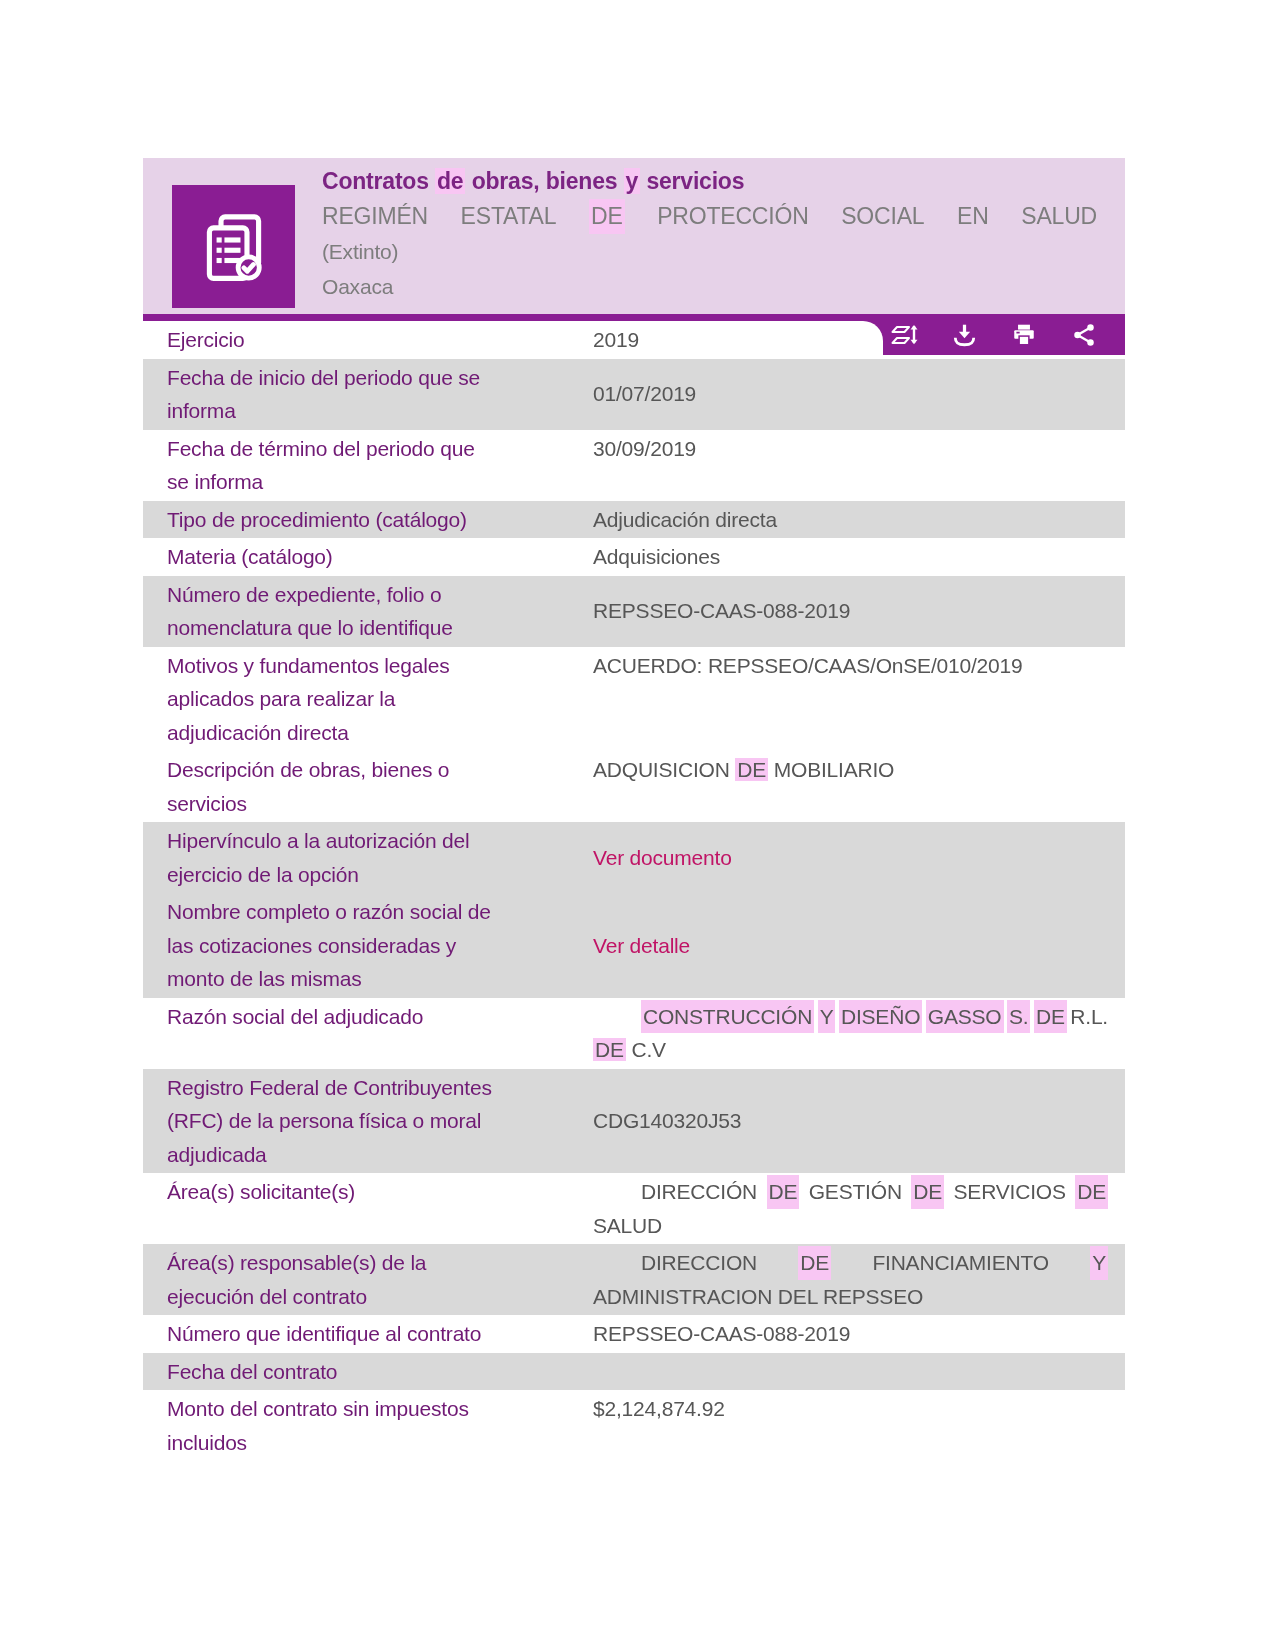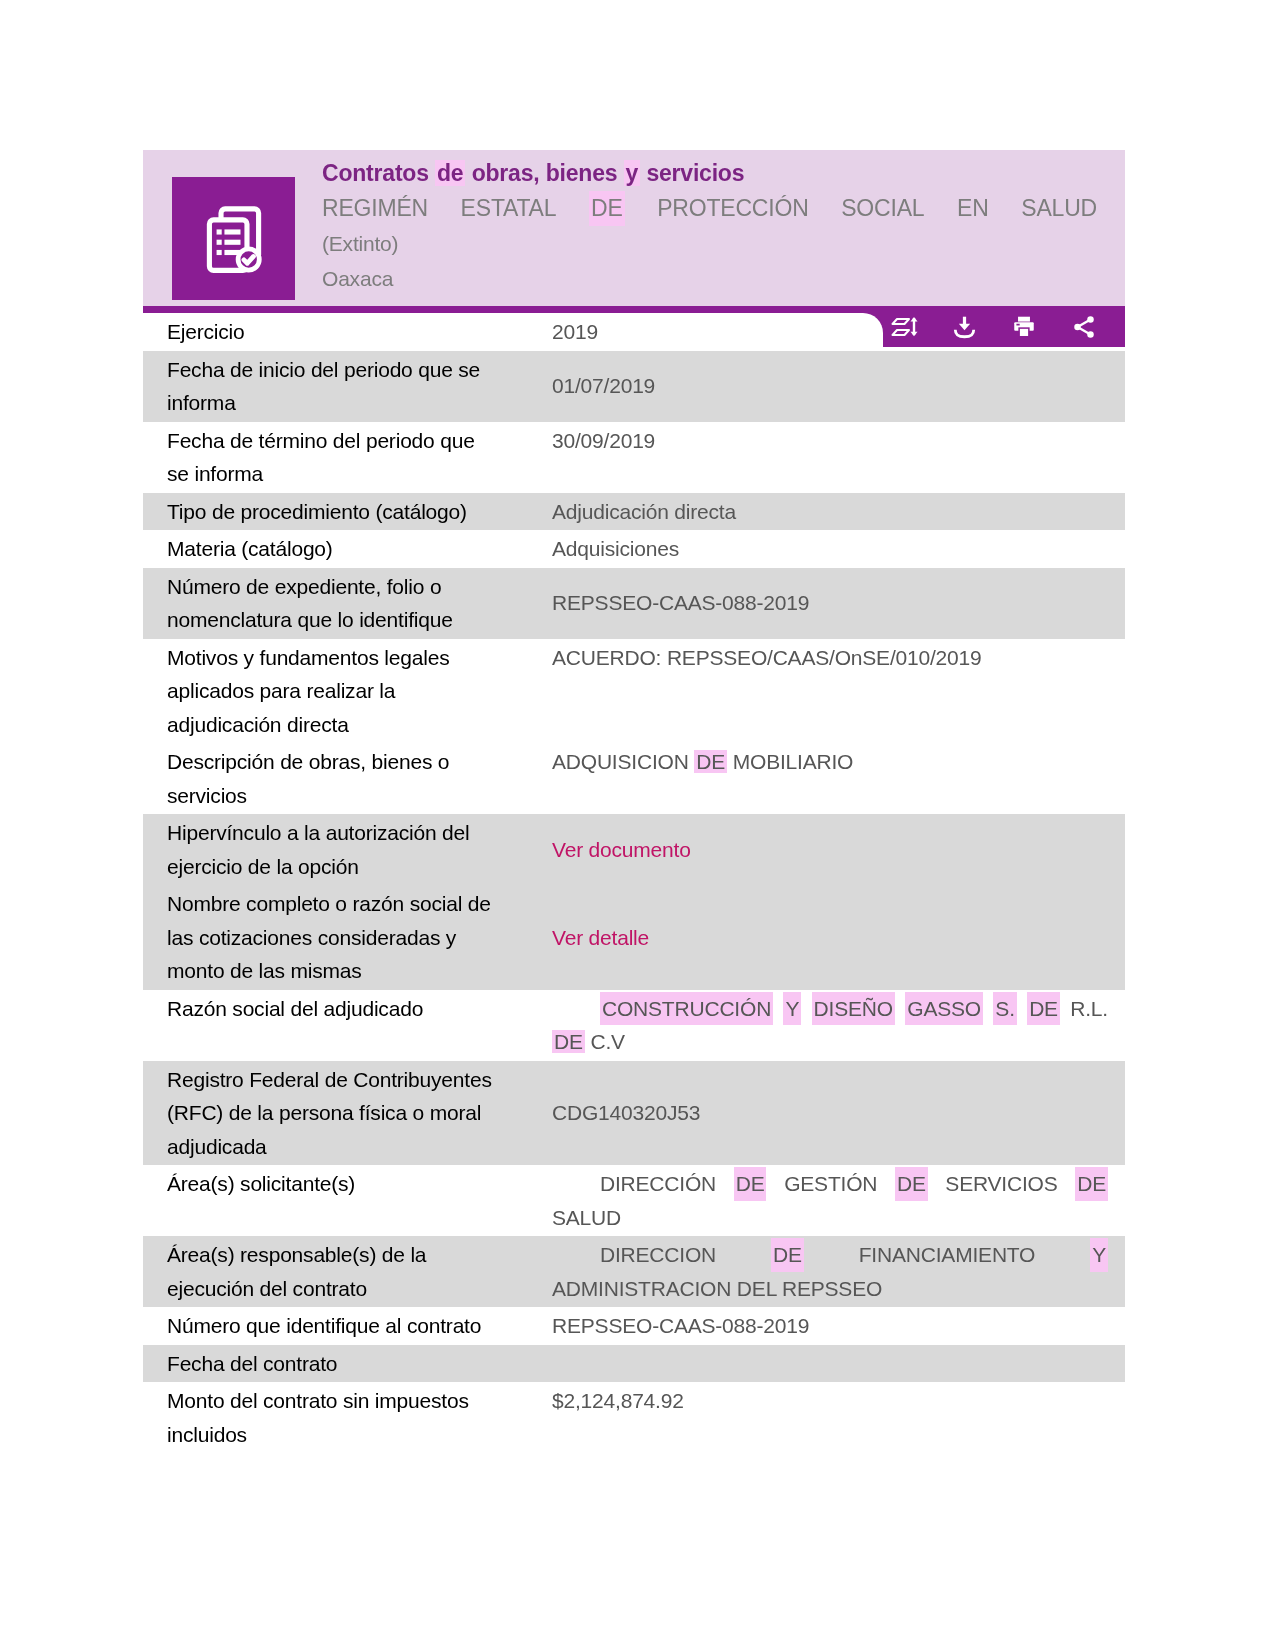--- a/index.html
+++ b/index.html
@@ -1,21 +1,21 @@
 <!DOCTYPE html>
 <html><head>
 <meta charset="utf-8">
 <style>
   html,body{margin:0;padding:0;}
   body{
     width:1275px;height:1650px;background:#ffffff;position:relative;
     font-family:"Liberation Sans","DejaVu Sans",sans-serif;
     letter-spacing:-0.2px;
   }
-  .page{position:absolute;left:143px;top:150px;width:982px;height:1372px;overflow:hidden;}
+  .page{position:absolute;left:143px;top:158px;width:982px;height:1372px;overflow:hidden;}
   
   .header{background:#e6d2e8;height:156px;display:flex;align-items:flex-start;}
   .app-icon{width:123px;height:123px;background:#8a1d93;margin:27px 0 0 29px;flex:0 0 auto;
             display:flex;align-items:center;justify-content:center;}
   .htext{margin:6px 28px 0 27px;flex:1;min-width:0;}
   .hline{font-size:21px;line-height:35px;color:#7d7d7d;}
   .htitle{font-size:23px;line-height:35px;color:#7c2483;font-weight:bold;}
   .hsub{display:flex;justify-content:space-between;font-size:23px;line-height:35px;color:#7d7d7d;}
   .hl{background:#f8c6f3;padding:0 2px;}
   .header-rule{height:7px;background:#8a1d93;}
@@ -24,22 +24,22 @@
            display:flex;align-items:center;justify-content:flex-end;gap:30px;padding-right:26px;
            box-sizing:border-box;z-index:0;}
   .tbtn{background:none;border:none;padding:0;margin:0;width:30px;height:26px;cursor:pointer;
         display:flex;align-items:center;justify-content:center;}
   
   .table{position:relative;}
   .trow{display:flex;font-size:21px;line-height:33.5px;padding:2px 0;}
   .trow.shaded{background:#d9d9d9;align-items:center;}
   .trow.first{position:relative;z-index:1;background:#ffffff;width:740px;
               border-top-right-radius:20px;}
-  .tlabel{flex:0 0 409px;box-sizing:border-box;padding-left:24px;padding-right:56px;color:#000000;}
-  .tval{flex:1;min-width:0;box-sizing:border-box;padding-right:17px;color:#565656;}
+  .tlabel{flex:0 0 409px;box-sizing:border-box;padding-left:24px;padding-right:56px;color:#701a75;}
+  .tval{flex:1;min-width:0;box-sizing:border-box;padding-right:17px;color:#565656;margin-left:41px;}
   .tval.link{color:#c01466;}
   .vline{display:block;}
   .vline.justify{display:flex;justify-content:space-between;padding-left:48px;}
 </style>
 </head>
 <body>
 
 <div class="page">
 
   <div class="header">

